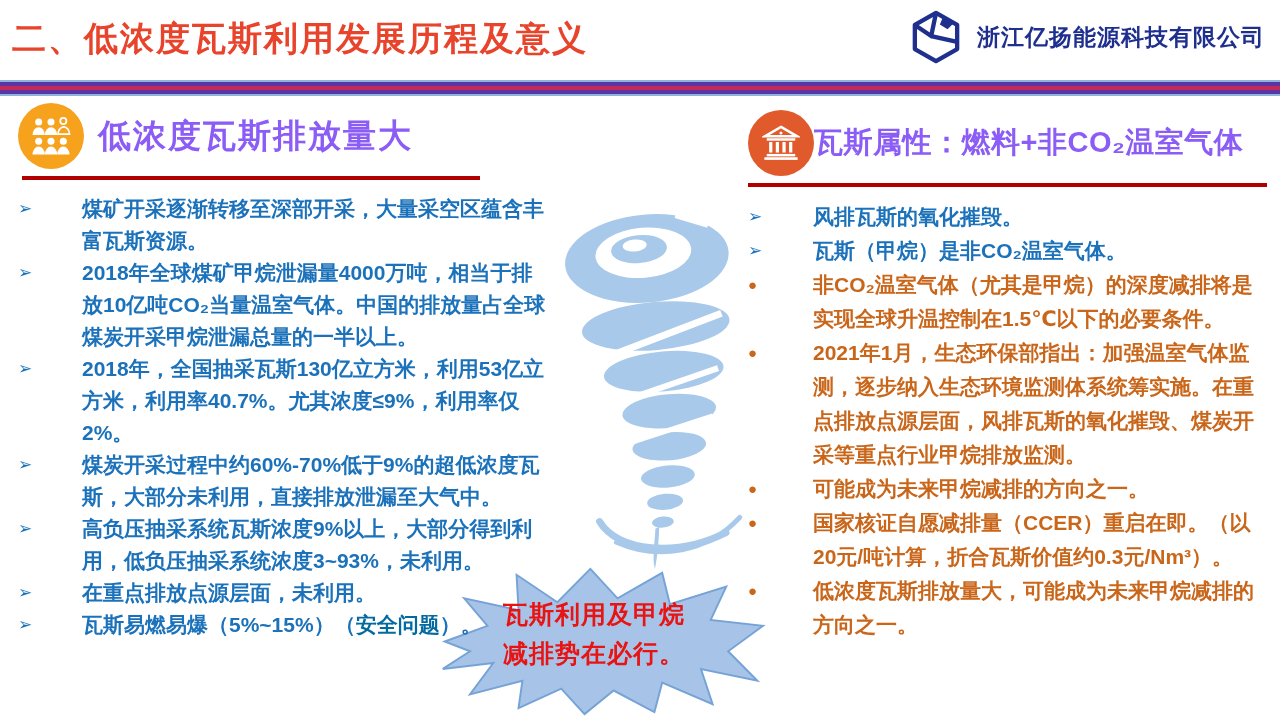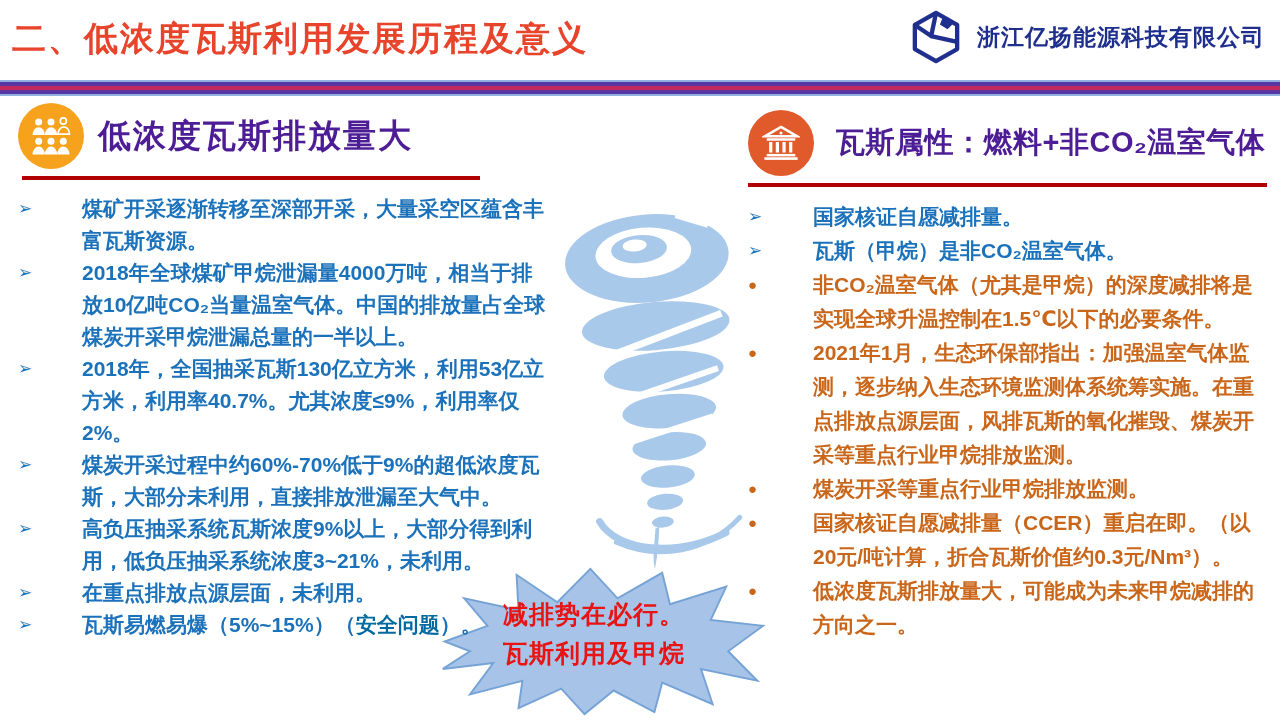--- a/index.html
+++ b/index.html
@@ -24,23 +24,23 @@
 
   
   .panel{position:absolute;z-index:2;}
   .left-panel{left:18px;top:103px;width:532px;}
   .right-panel{left:748px;top:110px;width:519px;}
   .panel-header{display:flex;align-items:center;}
   .icon-circle{width:66px;height:66px;border-radius:50%;display:flex;align-items:center;
     justify-content:center;flex:none;}
   .circle-orange{background:#F6A21D;}
   .circle-redorange{background:#E05A2B;}
-  .panel-heading{font-weight:bold;color:#4c1d95;}
+  .panel-heading{font-weight:bold;color:#8b5cf6;}
   .left-panel .panel-heading{font-size:33px;margin-left:14px;letter-spacing:2px;}
-  .right-panel .panel-heading{font-size:29px;margin-left:22px;letter-spacing:0.5px;}
+  .right-panel .panel-heading{font-size:29px;margin-left:0;letter-spacing:0.5px;}
   .heading-underline{height:4px;background:#B00000;margin-top:7px;}
   .left-panel .heading-underline{width:458px;margin-left:4px;}
   .right-panel .heading-underline{width:100%;}
 
   .bullets{margin-top:13px;}
   .bullet{display:flex;align-items:flex-start;font-weight:bold;}
   .left-panel .bullet{font-size:21px;line-height:32px;}
   .right-panel .bullet{font-size:21px;line-height:34px;}
   .bullet .marker{flex:none;}
   .left-panel .marker{width:32px;font-size:17px;}
@@ -104,22 +104,22 @@
       <path d="M45 330 C60 362 120 372 170 352" stroke="#A9C9EA" stroke-width="7" fill="none" stroke-linecap="round"></path>
       <path d="M60 352 C100 374 150 370 185 338" stroke="#A9C9EA" stroke-width="5" fill="none" stroke-linecap="round"></path>
     </g>
   </svg>
 
   <div class="callout">
     <svg width="330" height="152" viewBox="0 0 340 155" preserveAspectRatio="none">
       <polygon fill="#A7C4E8" stroke="#76A3D6" stroke-width="2" points="8,78 52,62 28,34 84,46 82,10 124,38 158,4 186,34 232,8 240,40 298,22 282,56 336,62 300,88 330,118 272,106 284,142 232,120 224,150 182,128 152,152 128,126 84,146 88,118 34,132 58,100 6,106 34,88"></polygon>
     </svg>
     <div class="callout-text">
+      <div>瓦斯利用及甲烷</div>
       <div>减排势在必行。</div>
-      <div>瓦斯利用及甲烷</div>
     </div>
   </div>
 
   <div class="panel left-panel">
     <div class="panel-header">
       <div class="icon-circle circle-orange">
         <svg width="46" height="44" viewBox="0 0 52 50">
           <g fill="#ffffff">
             <circle cx="12" cy="9" r="4"></circle>
               <path d="M5 24 a7 9 0 0 1 14 0 z"></path>
@@ -154,21 +154,21 @@
       <div class="bullet blue">
         <span class="marker">➢</span>
         <span class="btext">2018年，全国抽采瓦斯130亿立方米，利用53亿立方米，利用率40.7%。尤其浓度≤9%，利用率仅2%。</span>
       </div>
       <div class="bullet blue">
         <span class="marker">➢</span>
         <span class="btext">煤炭开采过程中约60%-70%低于9%的超低浓度瓦斯，大部分未利用，直接排放泄漏至大气中。</span>
       </div>
       <div class="bullet blue">
         <span class="marker">➢</span>
-        <span class="btext">高负压抽采系统瓦斯浓度9%以上，大部分得到利用，低负压抽采系统浓度3~21%，未利用。</span>
+        <span class="btext">高负压抽采系统瓦斯浓度9%以上，大部分得到利用，低负压抽采系统浓度3~93%，未利用。</span>
       </div>
       <div class="bullet blue">
         <span class="marker">➢</span>
         <span class="btext">在重点排放点源层面，未利用。</span>
       </div>
       <div class="bullet blue">
         <span class="marker">➢</span>
         <span class="btext"><span>瓦斯易燃易爆（5%~15%）（</span><span class="hl-orange">安全问题</span><span>）。</span></span>
       </div>
     </div>
@@ -191,37 +191,37 @@
           </g>
         </svg>
       </div>
       <div class="panel-heading">瓦斯属性：燃料+非CO₂温室气体</div>
     </div>
     <div class="heading-underline"></div>
 
     <div class="bullets">
       <div class="bullet blue">
         <span class="marker">➢</span>
-        <span class="btext">国家核证自愿减排量。</span>
+        <span class="btext">风排瓦斯的氧化摧毁。</span>
       </div>
       <div class="bullet blue">
         <span class="marker">➢</span>
         <span class="btext">瓦斯（甲烷）是非CO₂温室气体。</span>
       </div>
       <div class="bullet orange">
         <span class="marker dot">●</span>
         <span class="btext">非CO₂温室气体（尤其是甲烷）的深度减排将是实现全球升温控制在1.5℃以下的必要条件。</span>
       </div>
       <div class="bullet orange">
         <span class="marker dot">●</span>
         <span class="btext">2021年1月，生态环保部指出：加强温室气体监测，逐步纳入生态环境监测体系统筹实施。在重点排放点源层面，风排瓦斯的氧化摧毁、煤炭开采等重点行业甲烷排放监测。</span>
       </div>
       <div class="bullet orange">
         <span class="marker dot">●</span>
-        <span class="btext">煤炭开采等重点行业甲烷排放监测。</span>
+        <span class="btext">可能成为未来甲烷减排的方向之一。</span>
       </div>
       <div class="bullet orange">
         <span class="marker dot">●</span>
         <span class="btext">国家核证自愿减排量（CCER）重启在即。（以20元/吨计算，折合瓦斯价值约0.3元/Nm³）。</span>
       </div>
       <div class="bullet orange">
         <span class="marker dot">●</span>
         <span class="btext">低浓度瓦斯排放量大，可能成为未来甲烷减排的方向之一。</span>
       </div>
     </div>

